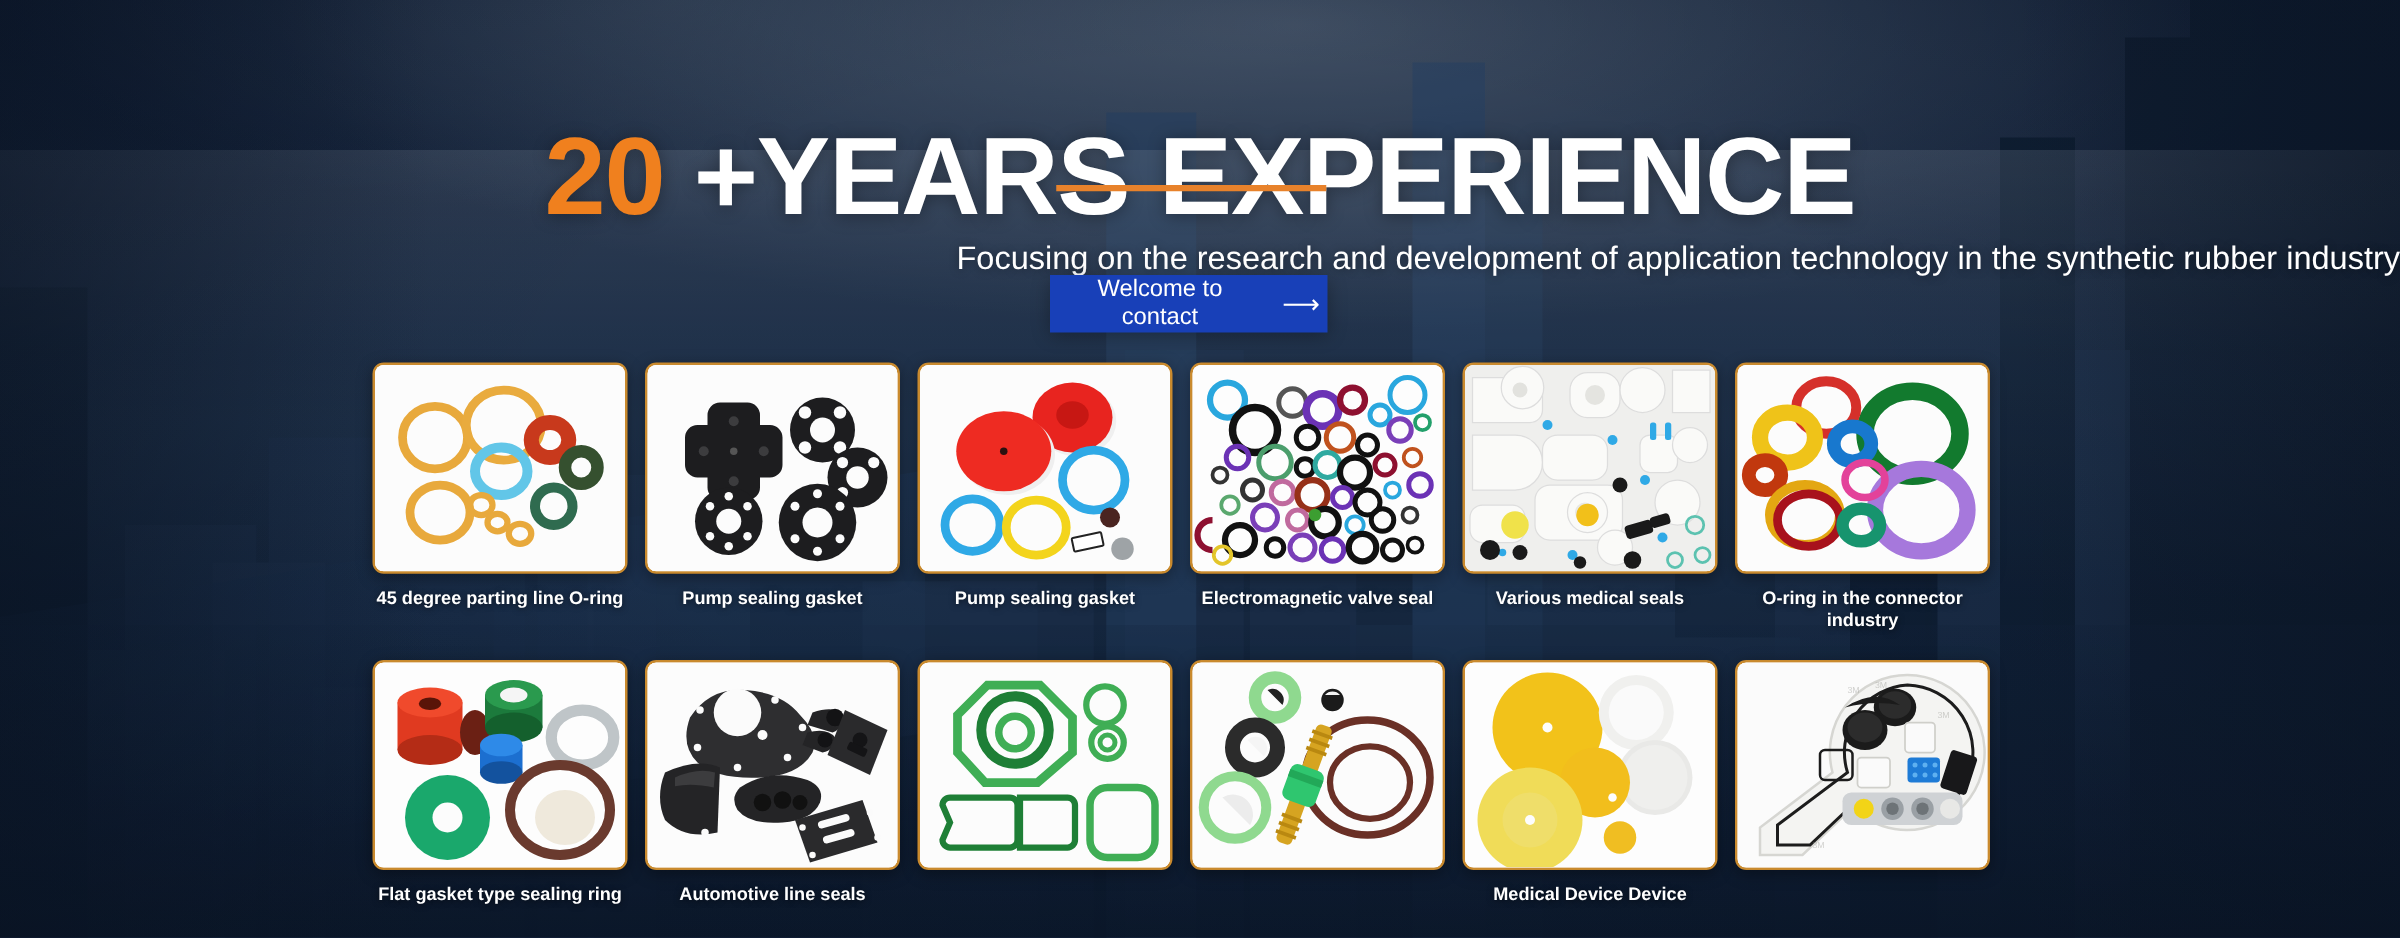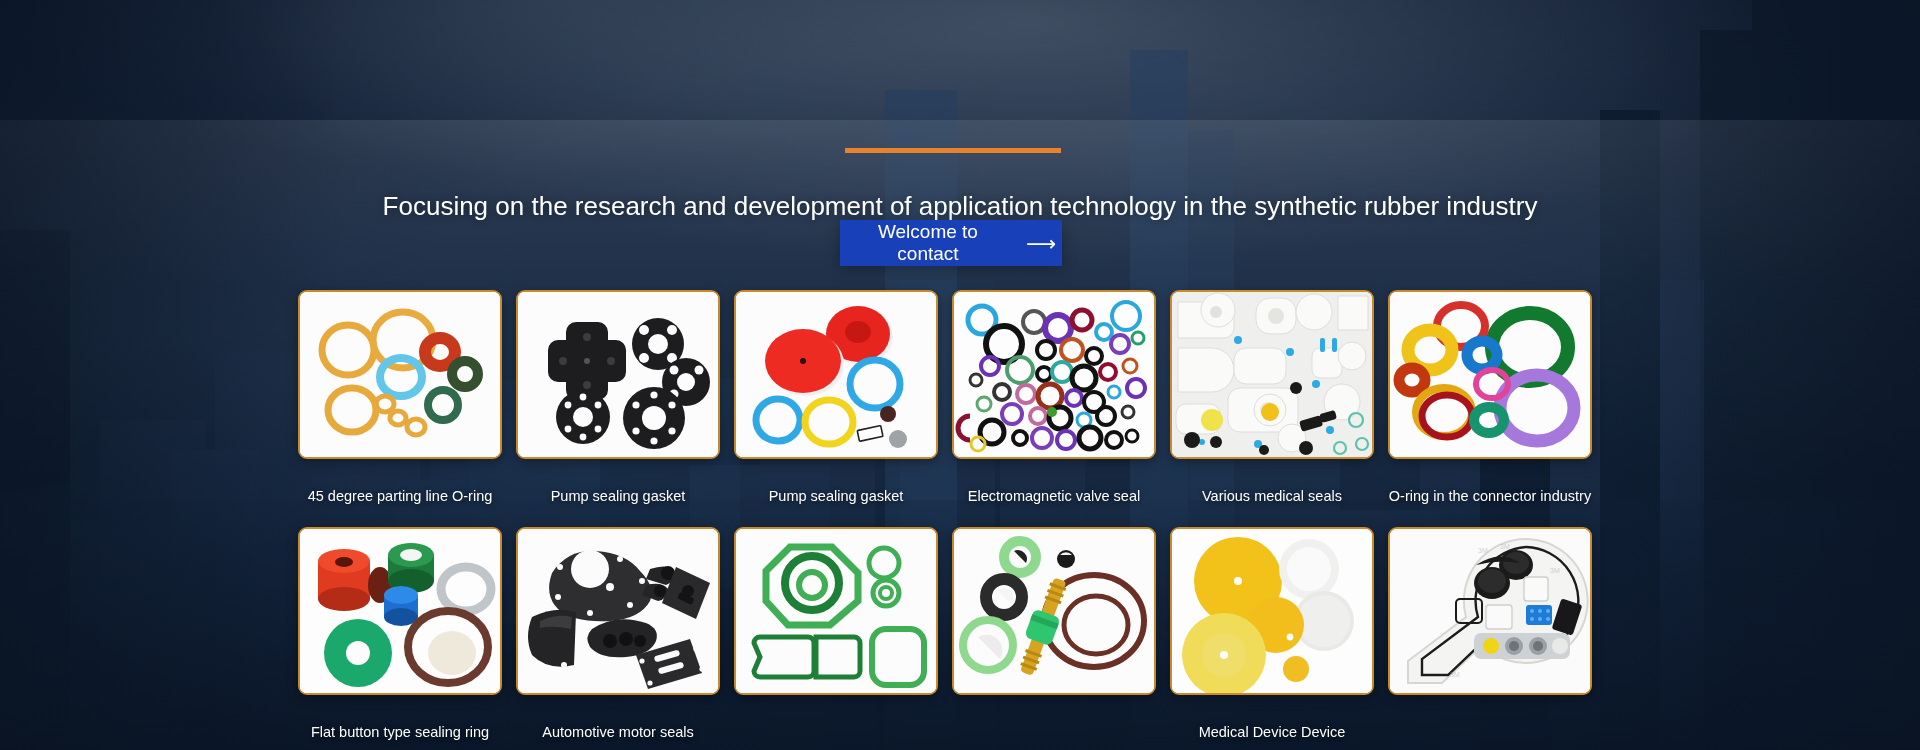--- a/index.html
+++ b/index.html
@@ -64,21 +64,21 @@
     text-shadow:0 2px 14px rgba(0,0,0,.35);
   }
   .headline .num{color:#F0801E;}
   .headline .plus{font-weight:bold;}
   .rule{
     position:absolute;top:148px;left:845px;width:216px;height:5px;background:#E8822B;
   }
 
   
   .subtitle{
-    position:absolute;top:165px;left:0;width:1920px;text-align:center;
+    position:absolute;top:165px;left:0;width:1920px;text-align:right;
     font-size:26px;color:#ffffff;font-weight:400;white-space:nowrap;
     text-shadow:0 1px 8px rgba(0,0,0,.40);
   }
 
   
   .cta{
     position:absolute;left:840px;top:220px;width:222px;height:46px;
     background:#1840B8;border:0;cursor:pointer;
     display:flex;align-items:center;justify-content:center;gap:16px;
     color:#ffffff;font-size:19px;font-family:inherit;
@@ -94,22 +94,22 @@
   }
   .cellwrap{display:flex;flex-direction:column;align-items:center;}
   .card{
     width:200px;height:165px;background:#ffffff;border:2px solid #C98A2E;
     border-radius:9px;overflow:hidden;position:relative;cursor:pointer;
     box-shadow:0 3px 12px rgba(0,0,0,.35);
   }
   .card .photo{position:absolute;inset:0;background:#fbfbfb;overflow:hidden;}
   .card svg{position:absolute;left:0;top:0;width:100%;height:100%;display:block;}
   .cap{
-    width:212px;margin-top:28px;text-align:center;color:#ffffff;
-    font-size:14.5px;line-height:1.25;font-weight:400;
+    width:212px;margin-top:11px;text-align:center;color:#ffffff;
+    font-size:14.5px;line-height:1.25;font-weight:700;
     text-shadow:0 1px 5px rgba(0,0,0,.55);
   }
   .row2 .card{height:164px;}
   .rowgap{height:22px;}
 </style>
 </head>
 <body>
 
 <div class="hero">
 
@@ -151,20 +151,23 @@
     <div class="bld near tex" style="left:0px;   width:70px;  height:520px;"></div>
     <div class="bld near tex" style="left:1480px;width:70px;  height:300px;"></div>
   </div>
 
   <div class="bg-haze"></div>
   <div class="water"></div>
   <div class="bridge"></div>
   <div class="bg-tint"></div>
   <div class="bg-vignette"></div>
 
+  <h1 class="headline">
+    <span class="num">20</span><span>&nbsp;</span><span class="plus">+</span><span>YEARS EXPERIENCE</span>
+  </h1>
   <div class="rule"></div>
 
   <p class="subtitle">Focusing on the research and development of application technology in the synthetic rubber industry</p>
 
   <button class="cta">
     <span>Welcome to contact</span>
     <span class="arr">⟶</span>
   </button>
 
   <div class="grid">
@@ -411,21 +414,21 @@
             <path d="M84 66 q18 -8 34 0 v22 q-18 10 -34 0 z" fill="#1C6FD0"></path>
             <ellipse cx="101" cy="66" rx="17" ry="9" fill="#2E8AE8"></ellipse>
             <ellipse cx="101" cy="88" rx="17" ry="9" fill="#13529E"></ellipse>
             <circle cx="58" cy="124" r="34" fill="#1AA86C"></circle>
             <circle cx="58" cy="124" r="12" fill="#fcfcfc"></circle>
             <ellipse cx="148" cy="118" rx="40" ry="36" fill="none" stroke="#6A3A2E" stroke-width="8"></ellipse>
             <ellipse cx="152" cy="124" rx="24" ry="22" fill="#EFE9DC"></ellipse>
           </svg>
         </div>
       </div>
-      <div class="cap">Flat button type sealing ring</div>
+      <div class="cap">Flat gasket type sealing ring</div>
     </div>
 
     <div class="cellwrap row2">
       <div class="card">
         <div class="photo">
           <svg viewBox="0 0 200 164">
             <rect width="200" height="164" fill="#fcfcfc"></rect>
             <path d="M34 44 q16 -24 44 -22 q30 2 44 20 q16 16 10 30 q-10 18 -40 20 q-36 2 -52 -12 q-14 -14 -6 -36 z" fill="#2e2e30"></path>
             <circle cx="72" cy="40" r="19" fill="#fbfbfb"></circle>
             <g fill="#fbfbfb">
@@ -456,21 +459,21 @@
             <rect x="140" y="136" width="26" height="6" rx="3" fill="#fbfbfb" transform="rotate(-16 153 139)"></rect>
             <g fill="#fbfbfb">
               <circle cx="124" cy="132" r="2.6"></circle>
                 <circle cx="178" cy="120" r="2.6"></circle>
               <circle cx="132" cy="154" r="2.6"></circle>
                 <circle cx="184" cy="140" r="2.6"></circle>
             </g>
           </svg>
         </div>
       </div>
-      <div class="cap">Automotive motor seals</div>
+      <div class="cap">Automotive line seals</div>
     </div>
 
     <div class="cellwrap row2">
       <div class="card">
         <div class="photo">
           <svg viewBox="0 0 200 164">
             <rect width="200" height="164" fill="#fcfcfc"></rect>
             <path d="M30 42 L54 18 L96 18 L122 44 L122 72 L94 96 L52 96 L30 72 Z" fill="none" stroke="#3FAE55" stroke-width="7"></path>
             <circle cx="76" cy="54" r="27" fill="none" stroke="#1E7F36" stroke-width="8"></circle>
             <circle cx="76" cy="56" r="13" fill="none" stroke="#3FAE55" stroke-width="6"></circle>

